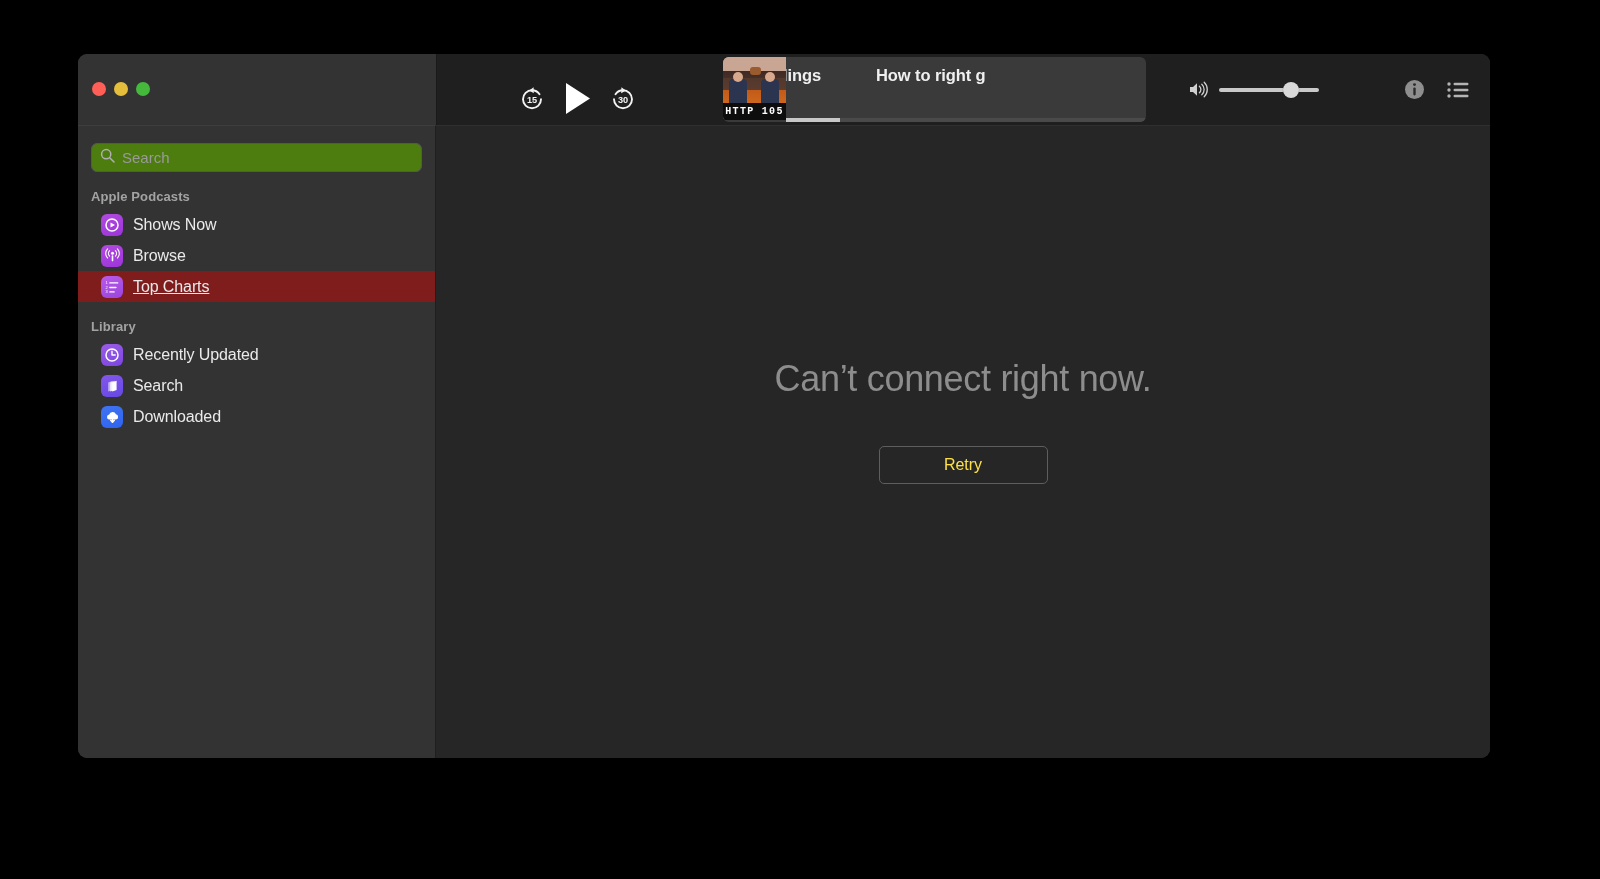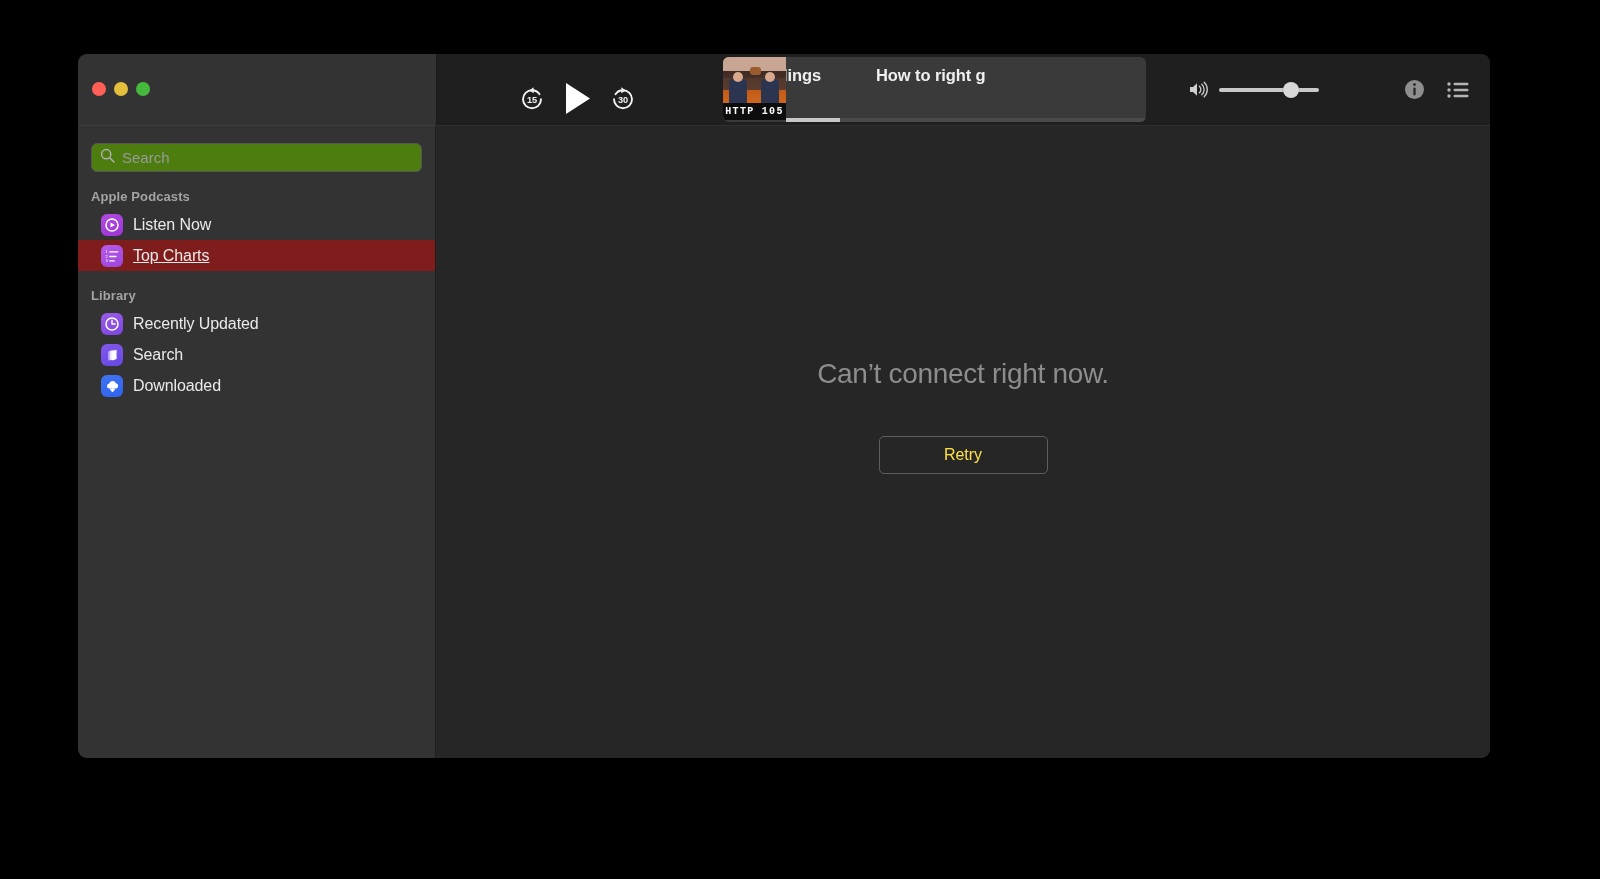--- a/index.html
+++ b/index.html
@@ -342,21 +342,21 @@
   }
   .empty-state {
     position: absolute;
     left: 0;
     right: 0;
     top: 232px;
     text-align: center;
   }
   .empty-title {
     color: #8d8d8d;
-    font-size: 28px;
+    font-size: 36px;
     font-weight: normal;
     letter-spacing: -0.3px;
     margin: 0;
   }
   .retry-btn {
     margin-top: 46px;
     display: inline-block;
     min-width: 169px;
     height: 38px;
     line-height: 36px;
@@ -488,23 +488,36 @@
 
       <div class="section-title">Apple Podcasts</div>
 
       <div class="nav-item">
         <span class="nav-icon ic-listen">
           <svg width="14" height="14" viewBox="0 0 14 14">
             <circle cx="7" cy="7" r="6" fill="none" stroke="#ffffff" stroke-width="1.5"></circle>
             <path d="M5.5 4.4 L10 7 L5.5 9.6 Z" fill="#ffffff"></path>
           </svg>
         </span>
-        <span>Listen Now</span>
-      </div>
-
+        <span>Shows Now</span>
+      </div>
+
+      <div class="nav-item">
+        <span class="nav-icon ic-browse">
+          <svg width="15" height="15" viewBox="0 0 15 15" fill="none">
+            <circle cx="7.5" cy="5.2" r="1.5" fill="#ffffff"></circle>
+            <path d="M4.6 8.1 A3.9 3.9 0 0 1 4.6 2.6" stroke="#ffffff" stroke-width="1.1" fill="none" stroke-linecap="round"></path>
+            <path d="M10.4 2.6 A3.9 3.9 0 0 1 10.4 8.1" stroke="#ffffff" stroke-width="1.1" fill="none" stroke-linecap="round"></path>
+            <path d="M2.6 10 A6.4 6.4 0 0 1 2.6 0.9" stroke="#ffffff" stroke-width="1.1" fill="none" stroke-linecap="round"></path>
+            <path d="M12.4 0.9 A6.4 6.4 0 0 1 12.4 10" stroke="#ffffff" stroke-width="1.1" fill="none" stroke-linecap="round"></path>
+            <rect x="6.7" y="7.2" width="1.6" height="6.2" rx="0.8" fill="#ffffff"></rect>
+          </svg>
+        </span>
+        <span>Browse</span>
+      </div>
 
       <div class="nav-item selected">
         <span class="nav-icon ic-topcharts">
           <svg width="14" height="14" viewBox="0 0 14 14">
             <text x="0.4" y="4.3" font-family="Liberation Sans, sans-serif" font-size="4" fill="#ffffff">1</text>
             <text x="0.4" y="9" font-family="Liberation Sans, sans-serif" font-size="4" fill="#ffffff">2</text>
             <text x="0.4" y="13.4" font-family="Liberation Sans, sans-serif" font-size="4" fill="#ffffff">3</text>
             <rect x="4.2" y="2.2" width="9.2" height="1.4" rx="0.7" fill="#ffffff"></rect>
             <rect x="4.2" y="6.8" width="7.4" height="1.4" rx="0.7" fill="#ffffff"></rect>
             <rect x="4.2" y="11.2" width="5.6" height="1.4" rx="0.7" fill="#ffffff"></rect>

